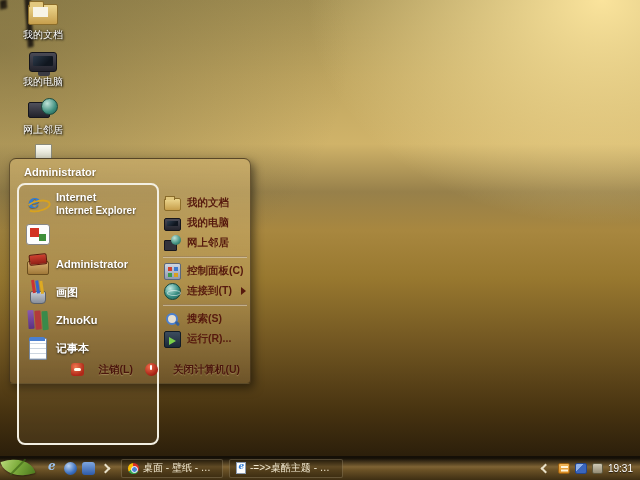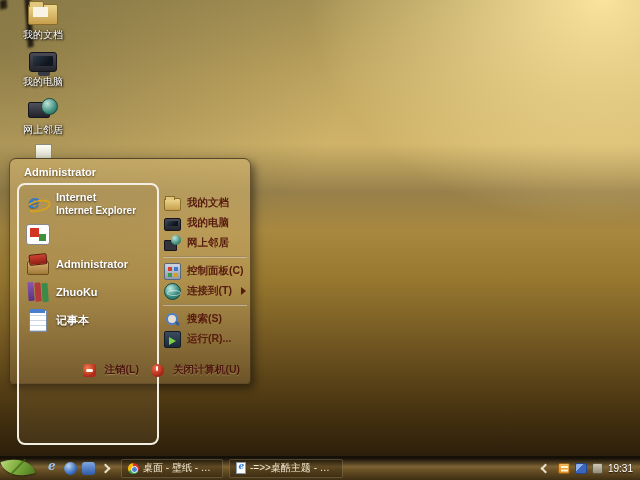--- a/index.html
+++ b/index.html
@@ -98,21 +98,21 @@
   .ap-arrow{width:13px;height:13px;border-radius:50%;background:radial-gradient(circle at 35% 30%, #9ed45e, #3f8a1a 70%);position:relative;}
   .ap-arrow::before{content:"";position:absolute;left:5px;top:3.5px;border-left:5px solid #fff;border-top:3px solid transparent;border-bottom:3px solid transparent;}
 
   .right-panel{position:absolute;left:152px;top:34px;width:86px;}
   .rrow{display:flex;align-items:center;gap:6px;height:20px;padding:0 2px;cursor:pointer;
     color:#571a0e;font-weight:bold;font-size:10.5px;white-space:nowrap;}
   .sep{height:2px;margin:3px 1px;background:linear-gradient(to bottom, rgba(110,75,35,.5), rgba(255,255,255,.55));}
   .submenu-arrow{margin-left:auto;border-left:5px solid #571a0e;border-top:4px solid transparent;border-bottom:4px solid transparent;width:0;height:0;}
 
   .sm-footer{position:absolute;right:10px;bottom:6px;display:flex;gap:12px;align-items:center;}
-  .foot-btn{display:flex;align-items:center;gap:9px;cursor:pointer;color:#4a150c;font-weight:bold;font-size:10.5px;text-shadow:0 1px 1px rgba(255,225,180,.3);}
+  .foot-btn{display:flex;gap:15px;cursor:pointer;color:#4a150c;font-weight:bold;font-size:10.5px;text-shadow:0 1px 1px rgba(255,225,180,.3);}
   .i-logoff{width:13px;height:13px;border-radius:3px;background:radial-gradient(circle at 35% 30%, #f07a50, #b02818 70%);position:relative;}
   .i-logoff::before{content:"";position:absolute;left:3px;top:5px;width:7px;height:3px;background:#ffe;border-radius:2px;}
   .i-shutdown{width:13px;height:13px;border-radius:50%;background:radial-gradient(circle at 35% 30%, #ef6a4a, #a52014 70%);position:relative;}
   .i-shutdown::before{content:"";position:absolute;left:5.5px;top:2px;width:2px;height:5px;background:#fff;border-radius:1px;}
 
   
   .ig24{width:24px;height:24px;flex:0 0 24px;position:relative;}
   .ig-ie::before{content:"e";position:absolute;left:3px;top:-2px;color:#2f7cd6;font:italic bold 19px "DejaVu Serif",serif;text-shadow:0 1px 1px rgba(0,0,0,.35);}
   .ig-ie::after{content:"";position:absolute;left:1px;top:8px;width:21px;height:8px;border:2px solid #d8a21e;border-left-color:transparent;border-radius:50%;transform:rotate(-12deg);}
   .ig-zk{background:#fdfdfd;border:1px solid #888;border-radius:3px;width:21px;height:21px;margin:1px;}
@@ -235,20 +235,24 @@
         <span class="lsub">Internet Explorer</span></span>
       </div>
       <div class="lrow two">
         <span class="ig24 ig-zk"></span>
       </div>
       <div class="lrow">
         <span class="ig24 ig-iconpkg"></span>
         <span class="ltxt">Administrator</span>
       </div>
       <div class="lrow">
+        <span class="ig24 ig-paint"></span>
+        <span class="ltxt">画图</span>
+      </div>
+      <div class="lrow">
         <span class="ig24 ig-winrar"></span>
         <span class="ltxt">ZhuoKu</span>
       </div>
       <div class="lrow">
         <span class="ig24 ig-notepad"></span>
         <span class="ltxt">记事本</span>
       </div>
       <div class="spacer"></div>
     </div>
 

